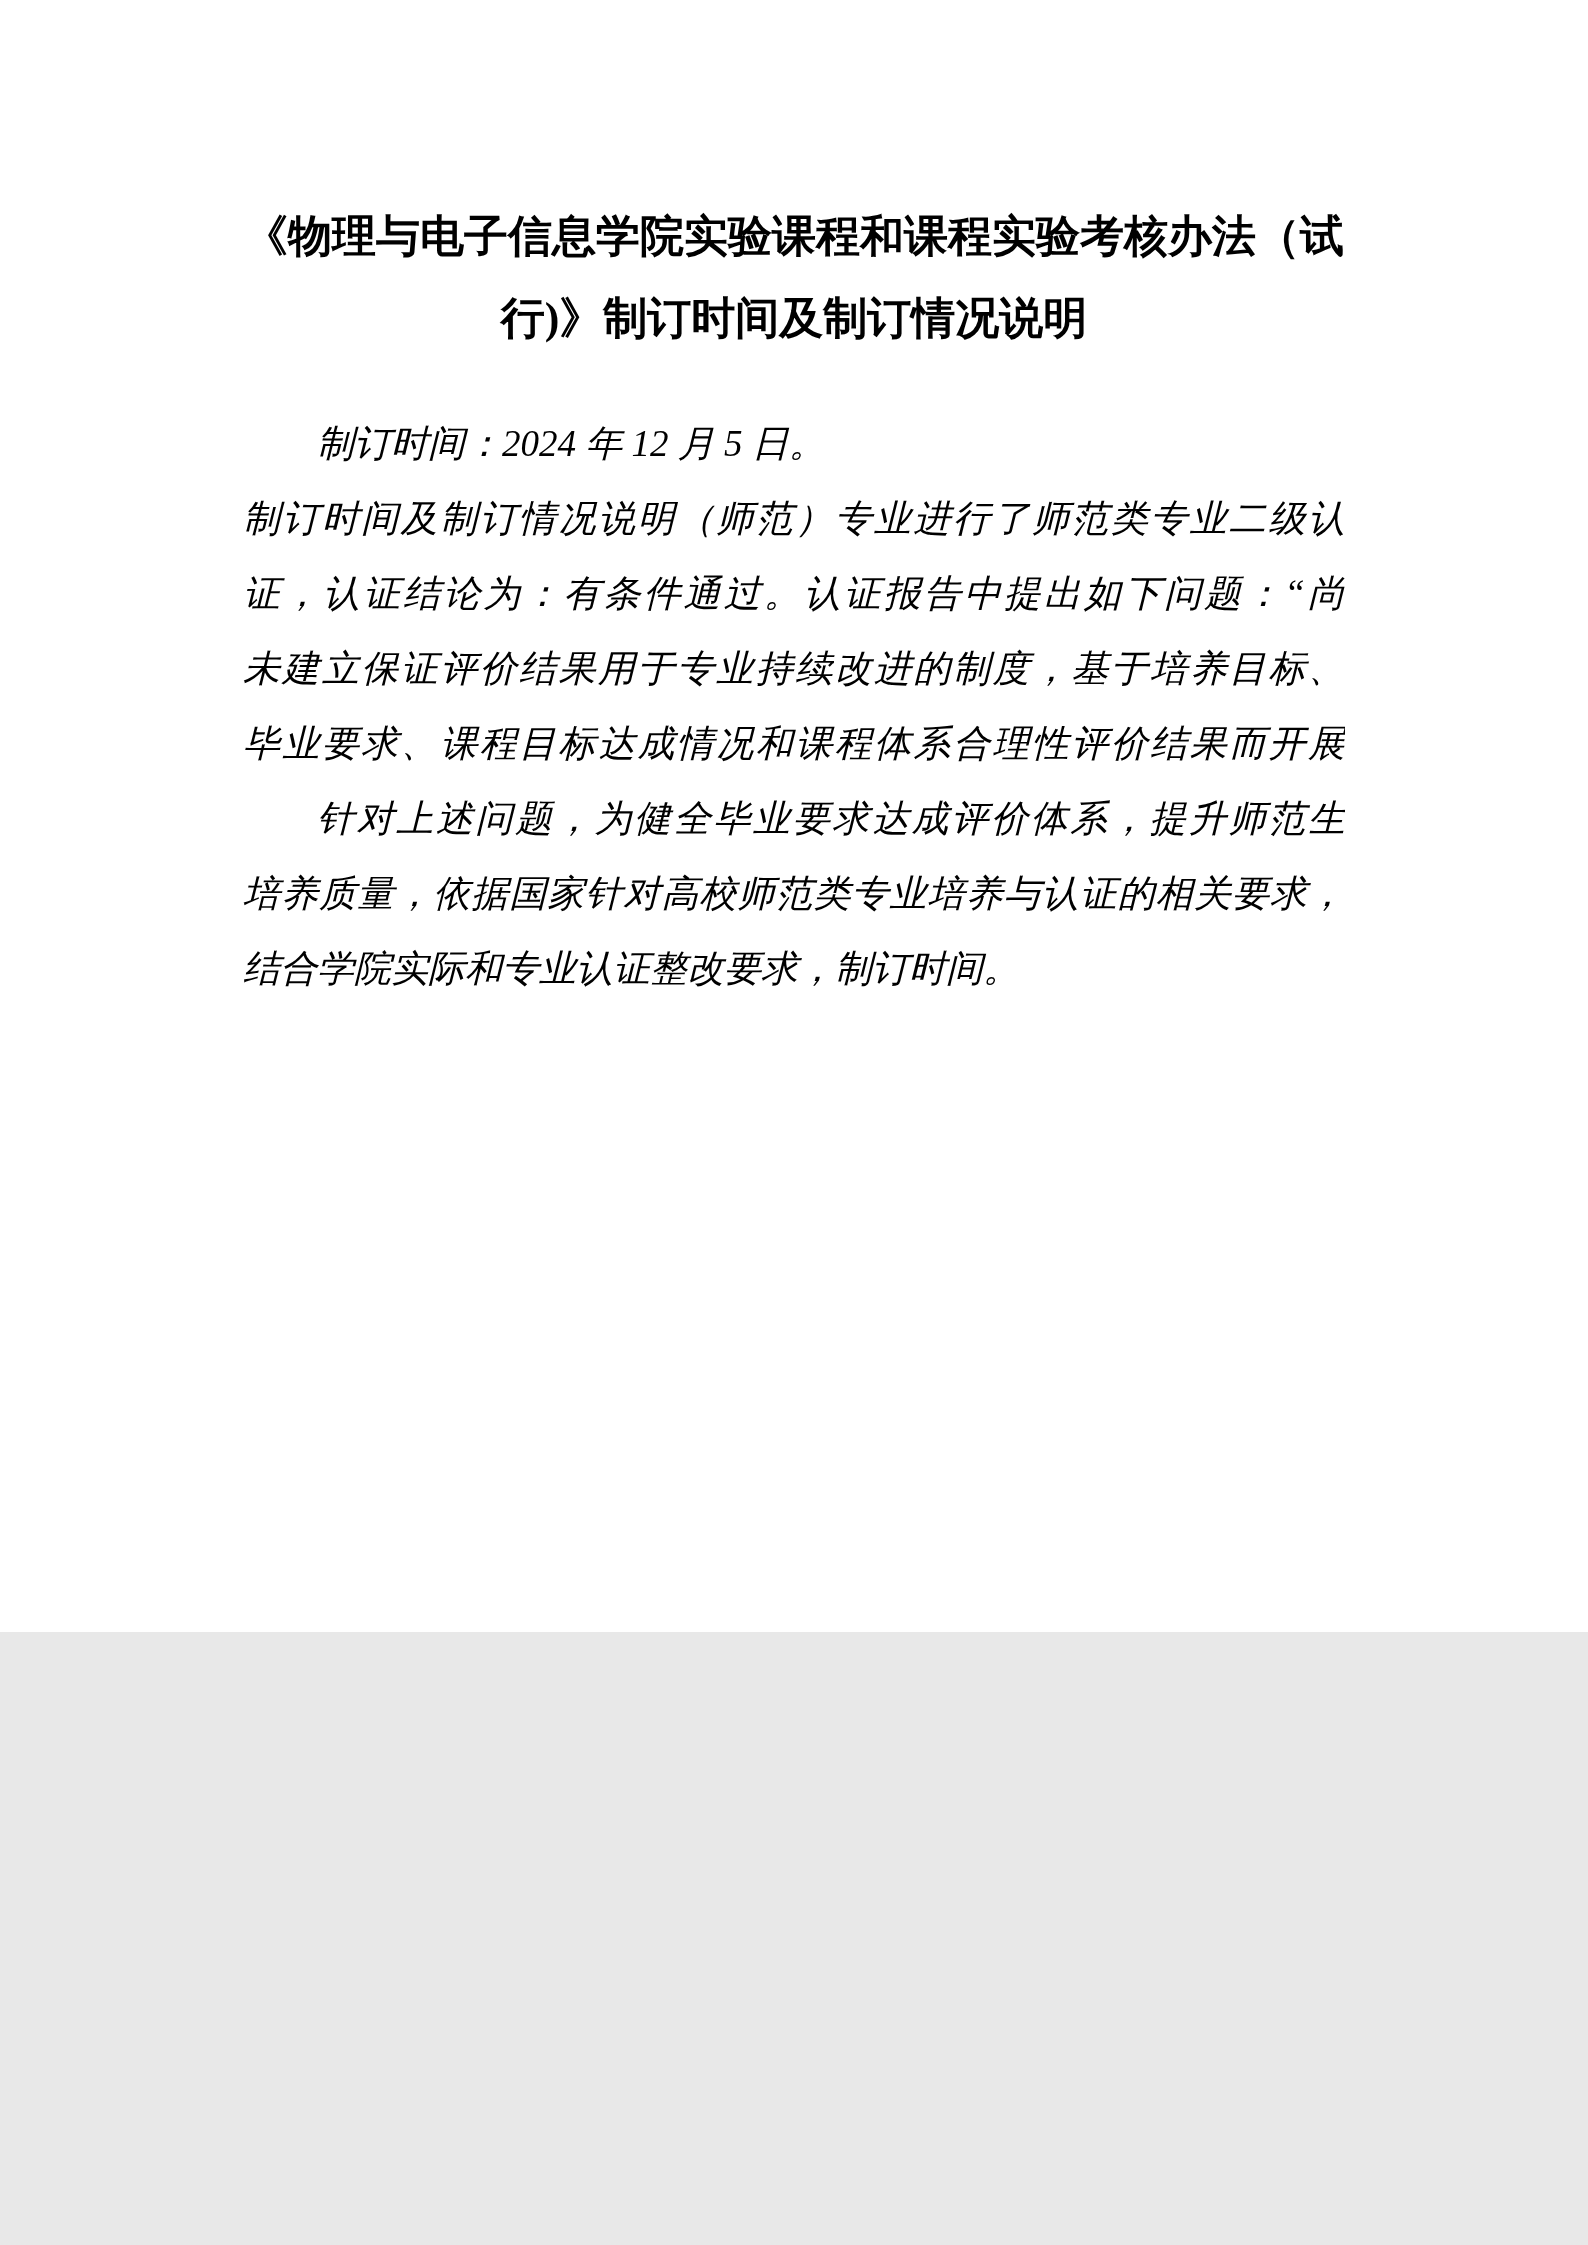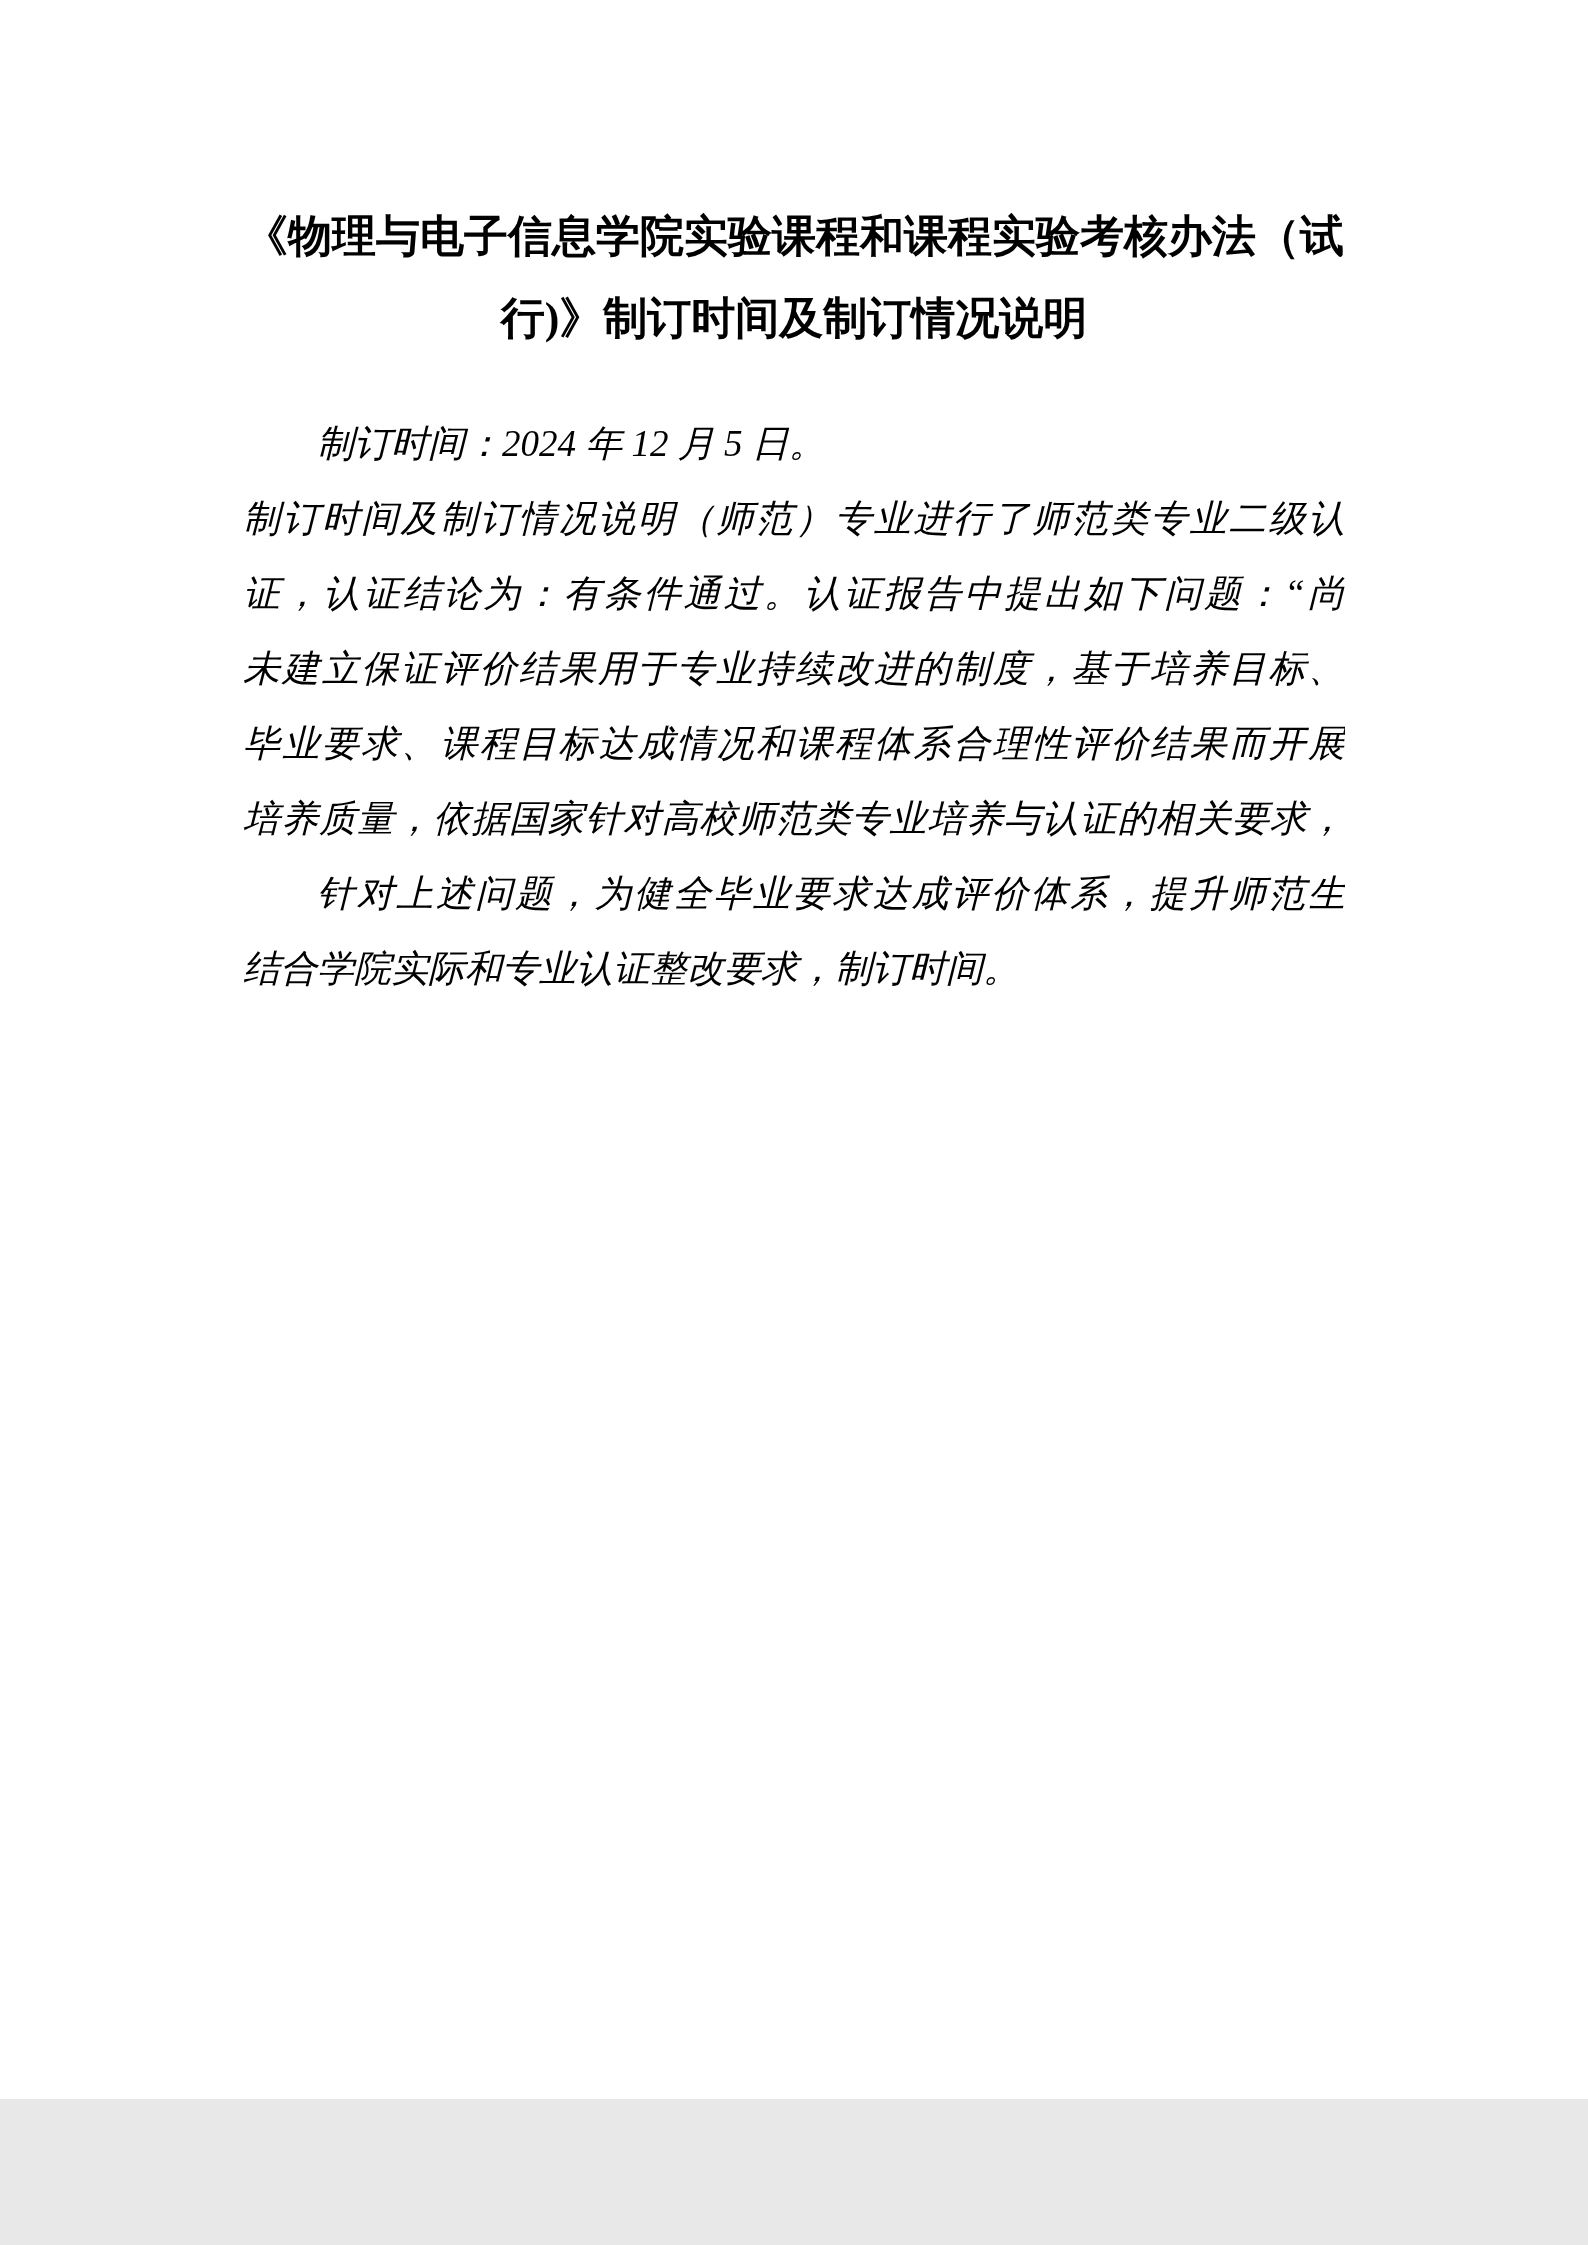--- a/index.html
+++ b/index.html
@@ -1,19 +1,19 @@
 <!DOCTYPE html>
 <html lang="zh"><head>
 <meta charset="utf-8">
 <style>
   html, body { margin: 0; padding: 0; background: #e8e8e8; }
   .page {
     position: relative;
     width: 1588px;
-    height: 2099px;
+    height: 1632px;
     margin: 0 auto;
     background: #ffffff;
     color: #000000;
     font-family: "Liberation Serif", "DejaVu Serif", serif;
     overflow: hidden;
   }
   .content {
     position: absolute;
     left: 243px;
     right: 243px;
@@ -54,19 +54,19 @@
 
     <div class="doc-body">
 
       <div class="bline ind">制订时间：2024 年 12 月 5 日。</div>
 
       <div class="bline j">制订时间及制订情况说明（师范）专业进行了师范类专业二级认</div>
       <div class="bline j">证，认证结论为：有条件通过。认证报告中提出如下问题：“尚</div>
       <div class="bline j">未建立保证评价结果用于专业持续改进的制度，基于培养目标、</div>
       <div class="bline j">毕业要求、课程目标达成情况和课程体系合理性评价结果而开展</div>
 
+      <div class="bline ind j">针对上述问题，为健全毕业要求达成评价体系，提升师范生</div>
       <div class="bline j">培养质量，依据国家针对高校师范类专业培养与认证的相关要求，</div>
-      <div class="bline ind j">针对上述问题，为健全毕业要求达成评价体系，提升师范生</div>
       <div class="bline">结合学院实际和专业认证整改要求，制订时间。</div>
 
     </div>
   </div>
 </div>
 
 </body></html>

